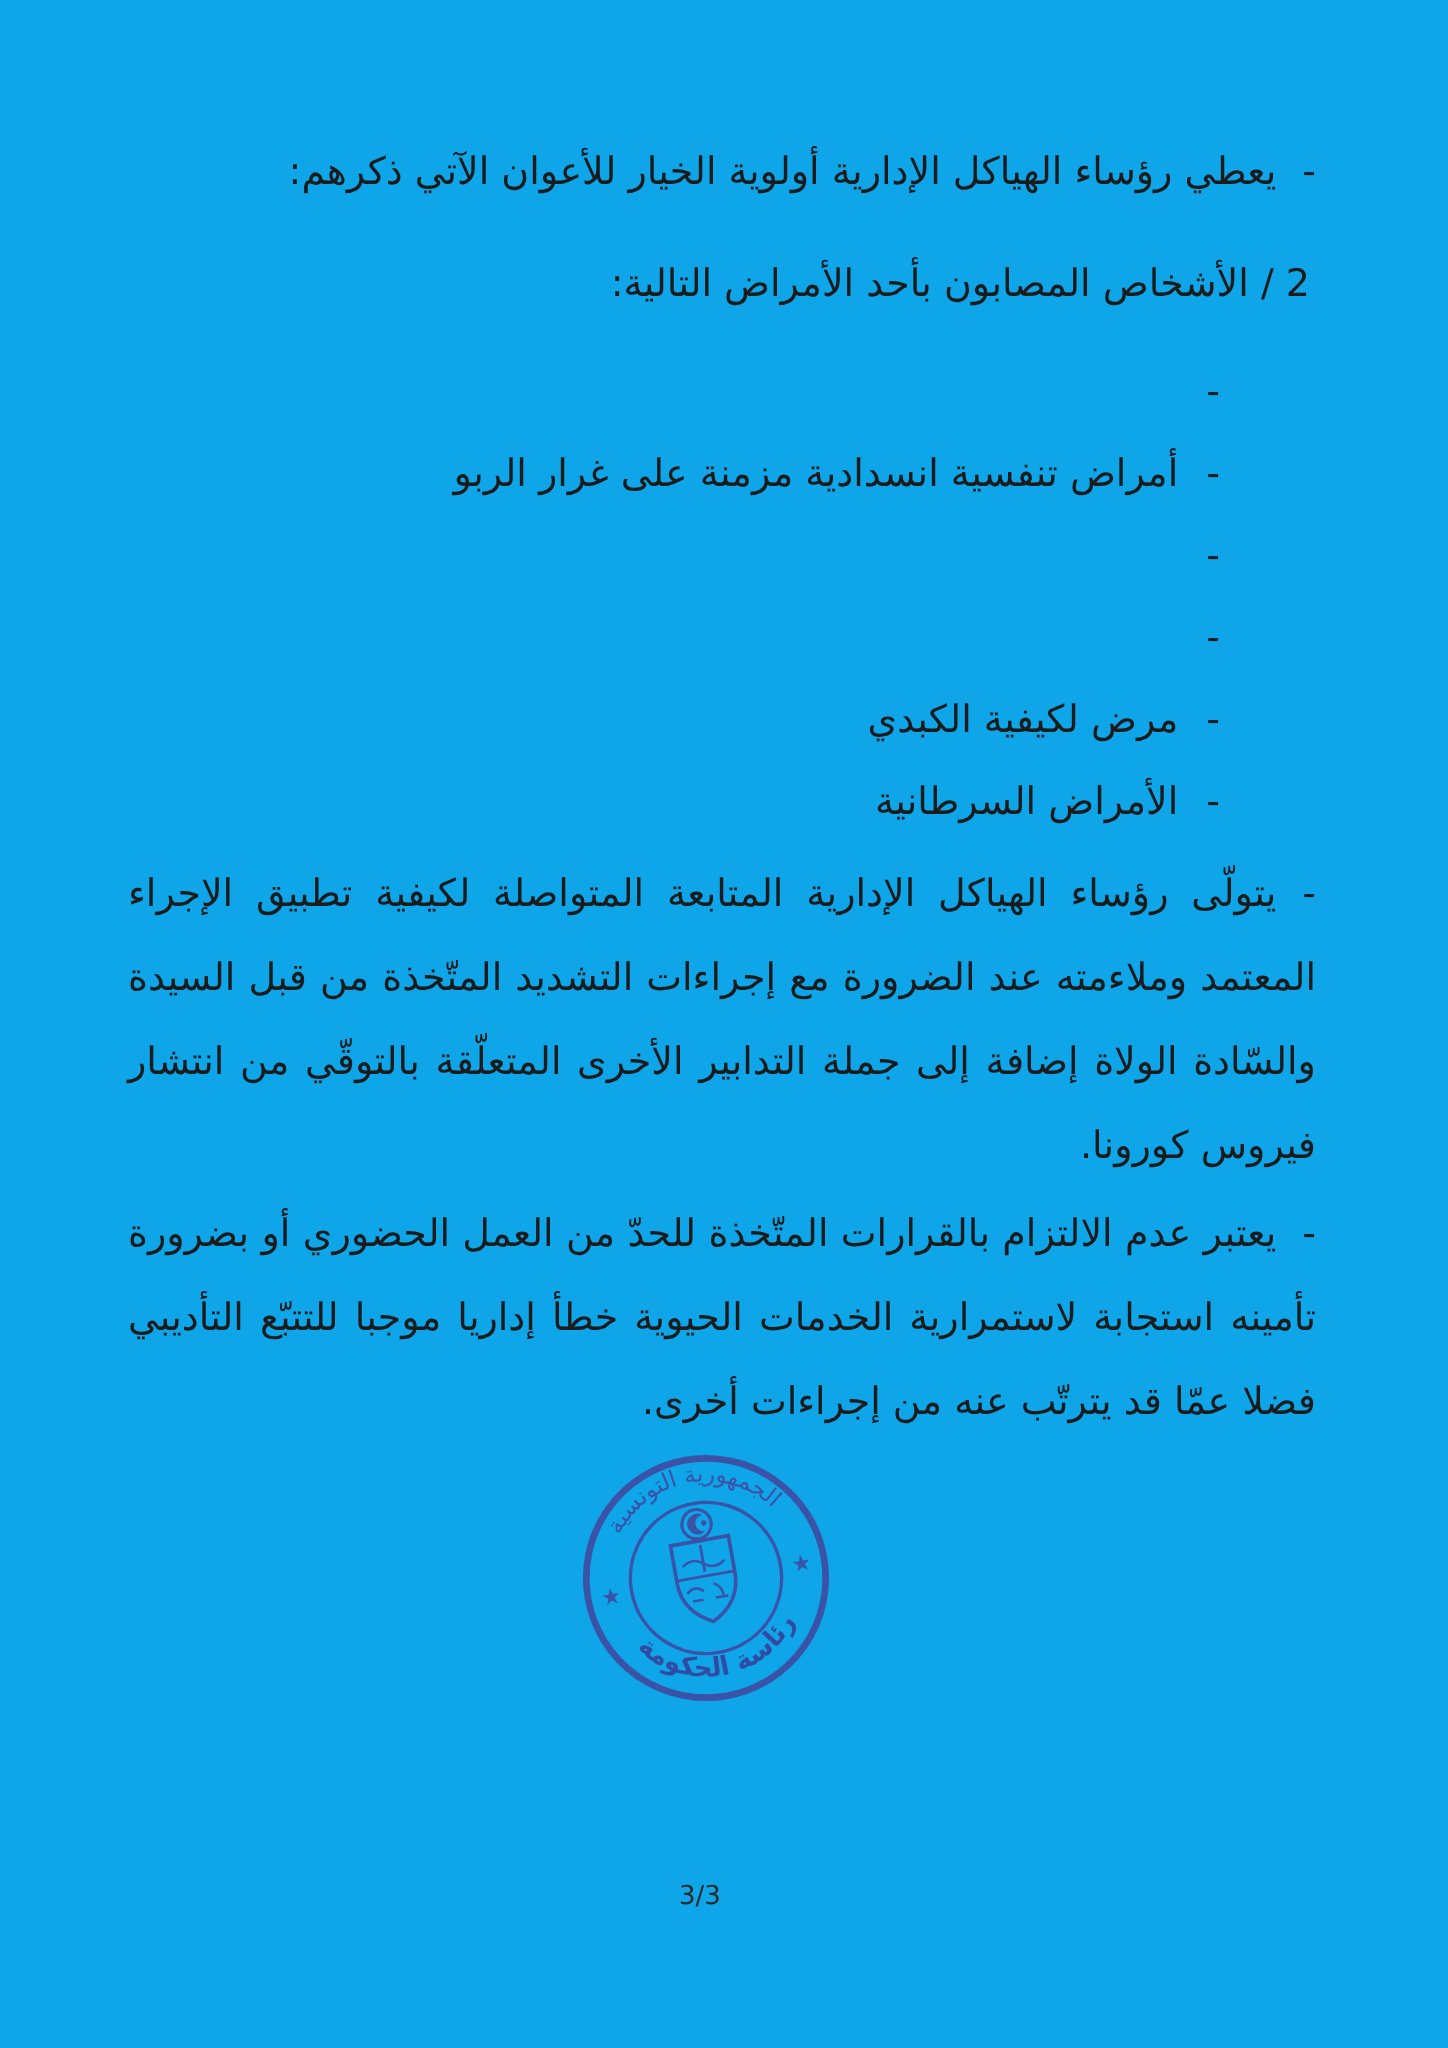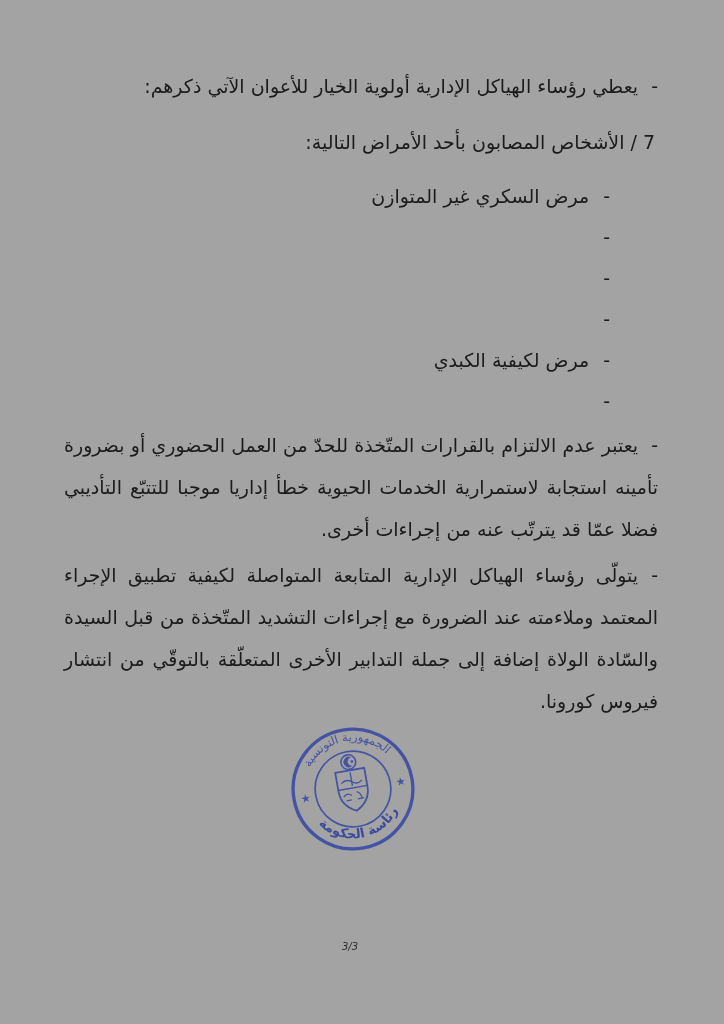--- a/index.html
+++ b/index.html
@@ -4,21 +4,21 @@
 <style>
   html, body {
     margin: 0;
     padding: 0;
     background: #ffffff;
   }
   .page {
     position: relative;
     width: 724px;
     height: 1024px;
-    background: #a3a3a3;
+    background: #0ea5e9;
     overflow: hidden;
     direction: rtl;
     font-family: "DejaVu Sans", sans-serif;
     color: #1b1b1b;
   }
   .content {
     position: absolute;
     top: 66px;
     right: 66px;
     width: 594px;
@@ -59,70 +59,70 @@
     transform: rotate(-10deg);
     opacity: 0.93;
     z-index: 3;
   }
   .page-number {
     position: absolute;
     top: 941px;
     left: 0;
     width: 700px;
     text-align: center;
-    font-size: 10px;
+    font-size: 13px;
     color: #2a2a2a;
     direction: ltr;
     font-family: "DejaVu Sans", sans-serif;
-    font-style: italic;
   }
 </style>
 </head>
 <body>
 
 <div class="page">
 
   <div class="content">
 
     <div class="bullet-par intro">
       <span class="dash">-</span><span>يعطي رؤساء الهياكل الإدارية أولوية الخيار للأعوان الآتي ذكرهم:</span>
     </div>
 
 
-    <div class="numbered">7 / الأشخاص المصابون بأحد الأمراض التالية:</div>
+    <div class="numbered">2 / الأشخاص المصابون بأحد الأمراض التالية:</div>
 
     <div class="disease-list">
       <div class="disease-row">
         <span class="dash">-</span>
-        <span>مرض السكري غير المتوازن</span>
       </div>
       <div class="disease-row">
         <span class="dash">-</span>
+        <span>أمراض تنفسية انسدادية مزمنة على غرار الربو</span>
       </div>
       <div class="disease-row">
         <span class="dash">-</span>
       </div>
       <div class="disease-row">
         <span class="dash">-</span>
       </div>
       <div class="disease-row">
         <span class="dash">-</span>
         <span>مرض لكيفية الكبدي</span>
       </div>
       <div class="disease-row">
         <span class="dash">-</span>
+        <span>الأمراض السرطانية</span>
       </div>
+    </div>
+
+    <div class="bullet-par para2">
+      <span class="dash">-</span><span>يتولّى رؤساء الهياكل الإدارية المتابعة المتواصلة لكيفية تطبيق الإجراء المعتمد وملاءمته عند الضرورة مع إجراءات التشديد المتّخذة من قبل السيدة والسّادة الولاة إضافة إلى جملة التدابير الأخرى المتعلّقة بالتوقّي من انتشار فيروس كورونا.</span>
     </div>
 
     <div class="bullet-par para1">
       <span class="dash">-</span><span>يعتبر عدم الالتزام بالقرارات المتّخذة للحدّ من العمل الحضوري أو بضرورة تأمينه استجابة لاستمرارية الخدمات الحيوية خطأ إداريا موجبا للتتبّع التأديبي فضلا عمّا قد يترتّب عنه من إجراءات أخرى.</span>
-    </div>
-
-    <div class="bullet-par para2">
-      <span class="dash">-</span><span>يتولّى رؤساء الهياكل الإدارية المتابعة المتواصلة لكيفية تطبيق الإجراء المعتمد وملاءمته عند الضرورة مع إجراءات التشديد المتّخذة من قبل السيدة والسّادة الولاة إضافة إلى جملة التدابير الأخرى المتعلّقة بالتوقّي من انتشار فيروس كورونا.</span>
     </div>
 
   </div>
 
   <div class="seal">
     <svg viewBox="0 0 120 120" width="126" height="126">
       <g fill="none" stroke="#3e4da3">
         <circle cx="60" cy="60" r="57" stroke-width="3.2"></circle>
         <circle cx="60" cy="60" r="36" stroke-width="1.6"></circle>
       </g>

